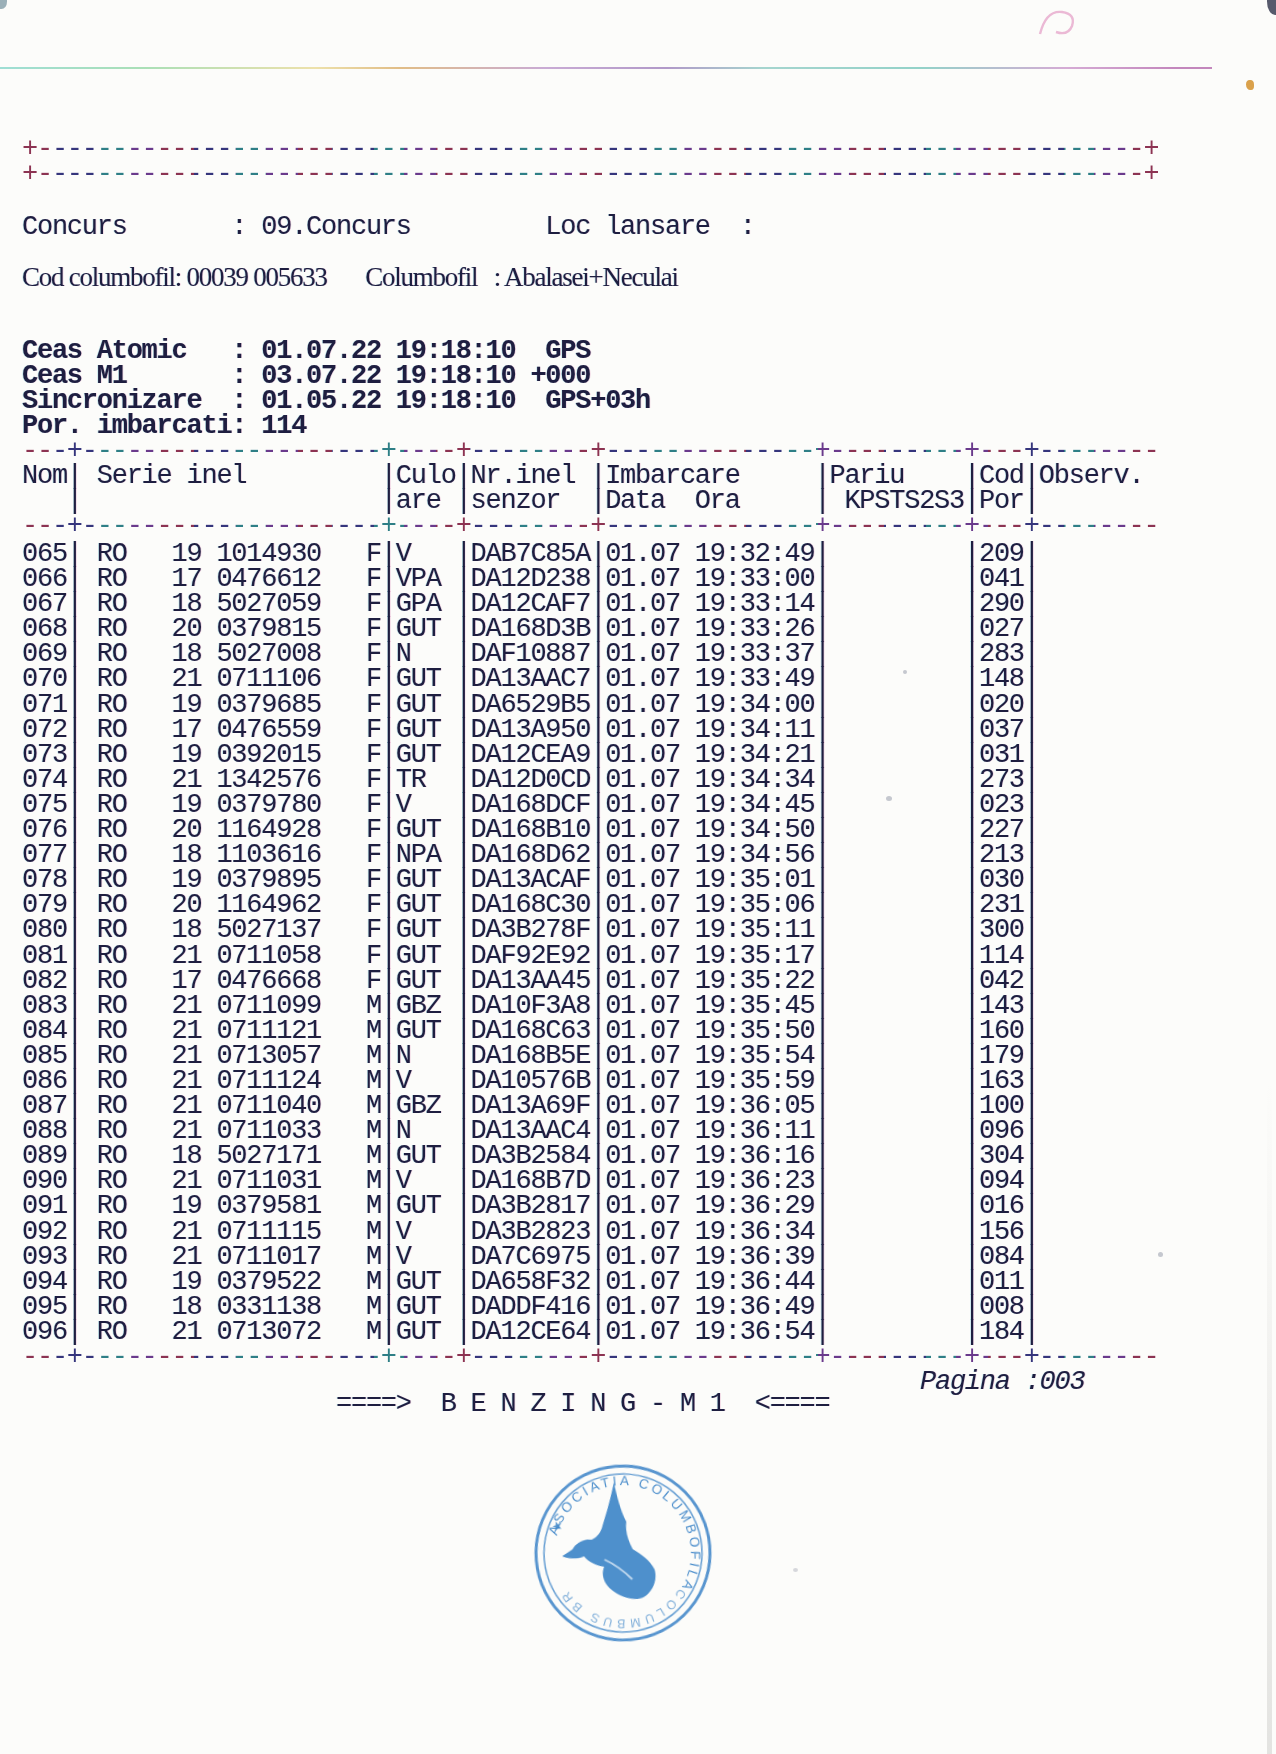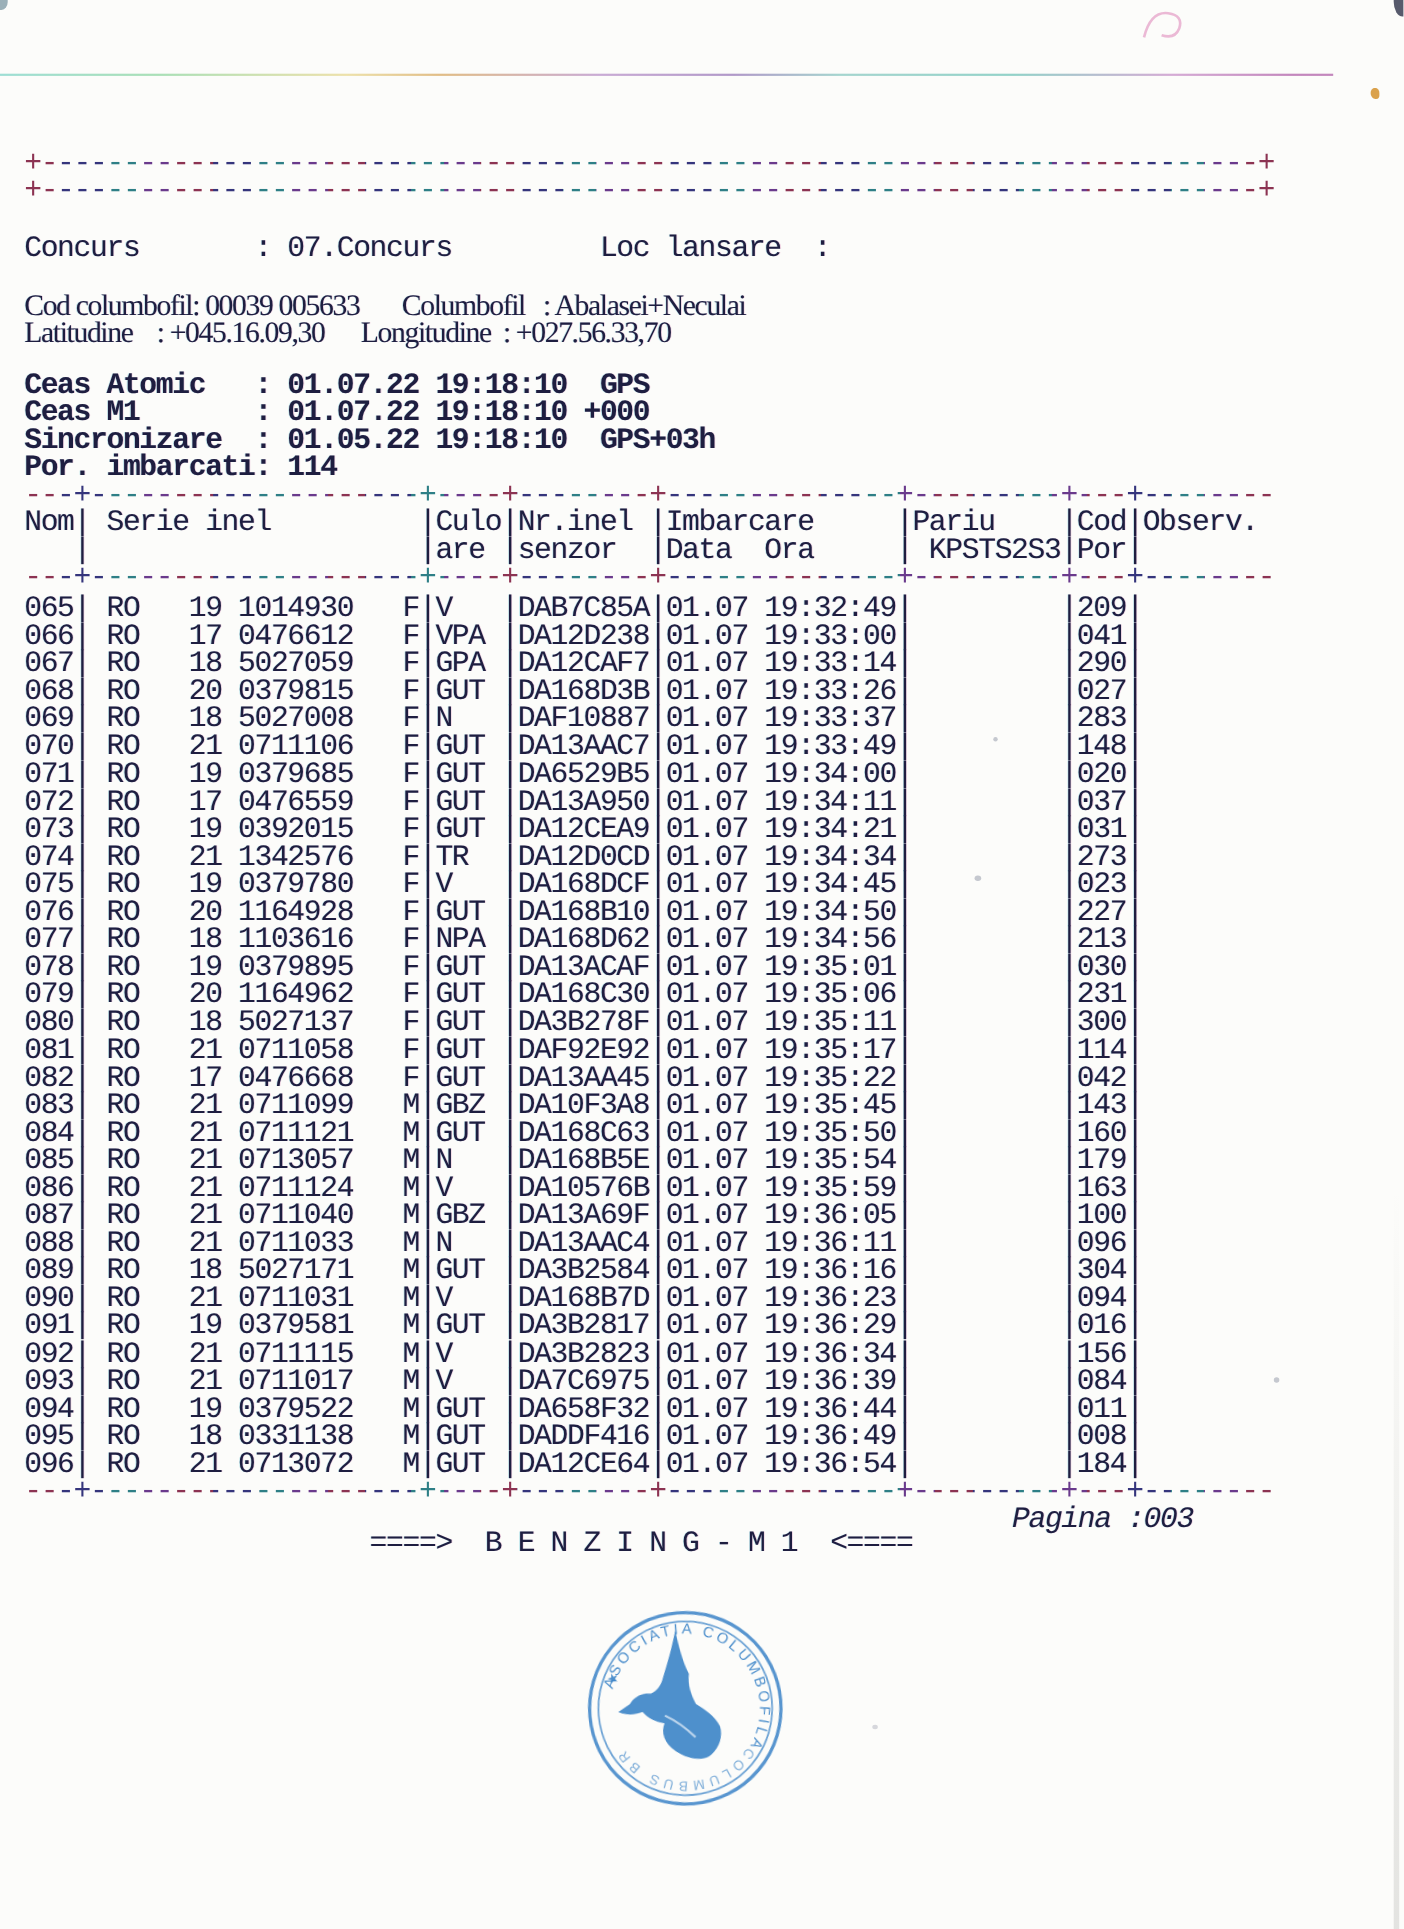--- a/index.html
+++ b/index.html
@@ -49,23 +49,23 @@
 <div class="artifact" id="page-edge"></div>
 <svg class="artifact" style="left:1036px;top:4px;" width="52" height="46" viewBox="0 0 52 46">
   <path d="M4,30 Q10,6 26,8 Q40,10 36,22 Q32,32 20,28" fill="none" stroke="#e295c2" stroke-width="2.4" opacity=".65"></path>
 </svg>
 <div class="speck" style="left:886px;top:796px;width:6px;height:5px;"></div>
 <div class="speck" style="left:1158px;top:1252px;width:5px;height:5px;"></div>
 <div class="speck" style="left:903px;top:670px;width:4px;height:4px;"></div>
 <div class="speck" style="left:793px;top:1568px;width:5px;height:4px;opacity:.35;"></div>
 
 <div class="doc" id="hbox" style="top:137px;"><div class="dash">+--------------------------------------------------------------------------+</div><div class="dash">+--------------------------------------------------------------------------+</div></div>
-<div class="doc" id="concurs" style="top:215px;"><div>Concurs       : 07.Concurs         Loc lansare  : </div></div>
-<div class="doc" id="coords" style="top:265px;font-family:Liberation Serif, serif;"><div>Cod columbofil: 00039 005633       Columbofil   : Abalasei+Neculai</div><div>Latitudine    : +045.16.09,30      Longitudine  : +027.56.33,70</div></div>
-<div class="doc" id="clock" style="top:339px;font-weight:bold;"><div>Ceas Atomic   : 01.07.22 19:18:10  GPS</div><div>Ceas M1       : 01.07.22 19:18:10 +000</div><div>Sincronizare  : 01.05.22 19:18:10  GPS+03h</div><div>Por. imbarcati: 114</div></div>
+<div class="doc" id="concurs" style="top:215px;"><div>Concurs       : 09.Concurs         Loc lansare  : </div></div>
+<div class="doc" id="coords" style="top:265px;font-family:Liberation Serif, serif;"><div>Cod columbofil: 00039 005633       Columbofil   : Abalasei+Neculai</div></div>
+<div class="doc" id="clock" style="top:339px;font-weight:bold;"><div>Ceas Atomic   : 01.07.22 19:18:10  GPS</div><div>Ceas M1       : 03.07.22 19:18:10 +000</div><div>Sincronizare  : 01.05.22 19:18:10  GPS+03h</div><div>Por. imbarcati: 114</div></div>
 <div class="doc" id="thead" style="top:439px;"><div class="dash">---+--------------------+----+--------+--------------+---------+---+--------</div><div>Nom| Serie inel         |Culo|Nr.inel |Imbarcare     |Pariu    |Cod|Observ.</div><div>   |                    |are |senzor  |Data  Ora     | KPSTS2S3|Por|</div><div class="dash">---+--------------------+----+--------+--------------+---------+---+--------</div></div>
 <div class="doc" id="tbody" style="top:542px;"><div>065| RO   19 1014930   F|V   |DAB7C85A|01.07 19:32:49|         |209|</div><div>066| RO   17 0476612   F|VPA |DA12D238|01.07 19:33:00|         |041|</div><div>067| RO   18 5027059   F|GPA |DA12CAF7|01.07 19:33:14|         |290|</div><div>068| RO   20 0379815   F|GUT |DA168D3B|01.07 19:33:26|         |027|</div><div>069| RO   18 5027008   F|N   |DAF10887|01.07 19:33:37|         |283|</div><div>070| RO   21 0711106   F|GUT |DA13AAC7|01.07 19:33:49|         |148|</div><div>071| RO   19 0379685   F|GUT |DA6529B5|01.07 19:34:00|         |020|</div><div>072| RO   17 0476559   F|GUT |DA13A950|01.07 19:34:11|         |037|</div><div>073| RO   19 0392015   F|GUT |DA12CEA9|01.07 19:34:21|         |031|</div><div>074| RO   21 1342576   F|TR  |DA12D0CD|01.07 19:34:34|         |273|</div><div>075| RO   19 0379780   F|V   |DA168DCF|01.07 19:34:45|         |023|</div><div>076| RO   20 1164928   F|GUT |DA168B10|01.07 19:34:50|         |227|</div><div>077| RO   18 1103616   F|NPA |DA168D62|01.07 19:34:56|         |213|</div><div>078| RO   19 0379895   F|GUT |DA13ACAF|01.07 19:35:01|         |030|</div><div>079| RO   20 1164962   F|GUT |DA168C30|01.07 19:35:06|         |231|</div><div>080| RO   18 5027137   F|GUT |DA3B278F|01.07 19:35:11|         |300|</div><div>081| RO   21 0711058   F|GUT |DAF92E92|01.07 19:35:17|         |114|</div><div>082| RO   17 0476668   F|GUT |DA13AA45|01.07 19:35:22|         |042|</div><div>083| RO   21 0711099   M|GBZ |DA10F3A8|01.07 19:35:45|         |143|</div><div>084| RO   21 0711121   M|GUT |DA168C63|01.07 19:35:50|         |160|</div><div>085| RO   21 0713057   M|N   |DA168B5E|01.07 19:35:54|         |179|</div><div>086| RO   21 0711124   M|V   |DA10576B|01.07 19:35:59|         |163|</div><div>087| RO   21 0711040   M|GBZ |DA13A69F|01.07 19:36:05|         |100|</div><div>088| RO   21 0711033   M|N   |DA13AAC4|01.07 19:36:11|         |096|</div><div>089| RO   18 5027171   M|GUT |DA3B2584|01.07 19:36:16|         |304|</div><div>090| RO   21 0711031   M|V   |DA168B7D|01.07 19:36:23|         |094|</div><div>091| RO   19 0379581   M|GUT |DA3B2817|01.07 19:36:29|         |016|</div><div>092| RO   21 0711115   M|V   |DA3B2823|01.07 19:36:34|         |156|</div><div>093| RO   21 0711017   M|V   |DA7C6975|01.07 19:36:39|         |084|</div><div>094| RO   19 0379522   M|GUT |DA658F32|01.07 19:36:44|         |011|</div><div>095| RO   18 0331138   M|GUT |DADDF416|01.07 19:36:49|         |008|</div><div>096| RO   21 0713072   M|GUT |DA12CE64|01.07 19:36:54|         |184|</div></div>
 <div class="doc" id="tbot" style="top:1345px;"><div class="dash">---+--------------------+----+--------+--------------+---------+---+--------</div></div>
 <div class="doc" id="tfoot" style="top:1392px;"><div>                     ====&gt;  B E N Z I N G - M 1  &lt;====</div></div>
 <div class="doc" id="pagina">Pagina :003</div>
 
 <svg class="stamp" style="left:532px;top:1462px;" width="182" height="182" viewBox="0 0 182 182">
   <g fill="none" stroke="#2f7cc4">
     <circle cx="91" cy="91" r="87" stroke-width="3" opacity=".8"></circle>
     <circle cx="91" cy="91" r="79" stroke-width="1.6" opacity=".7"></circle>

